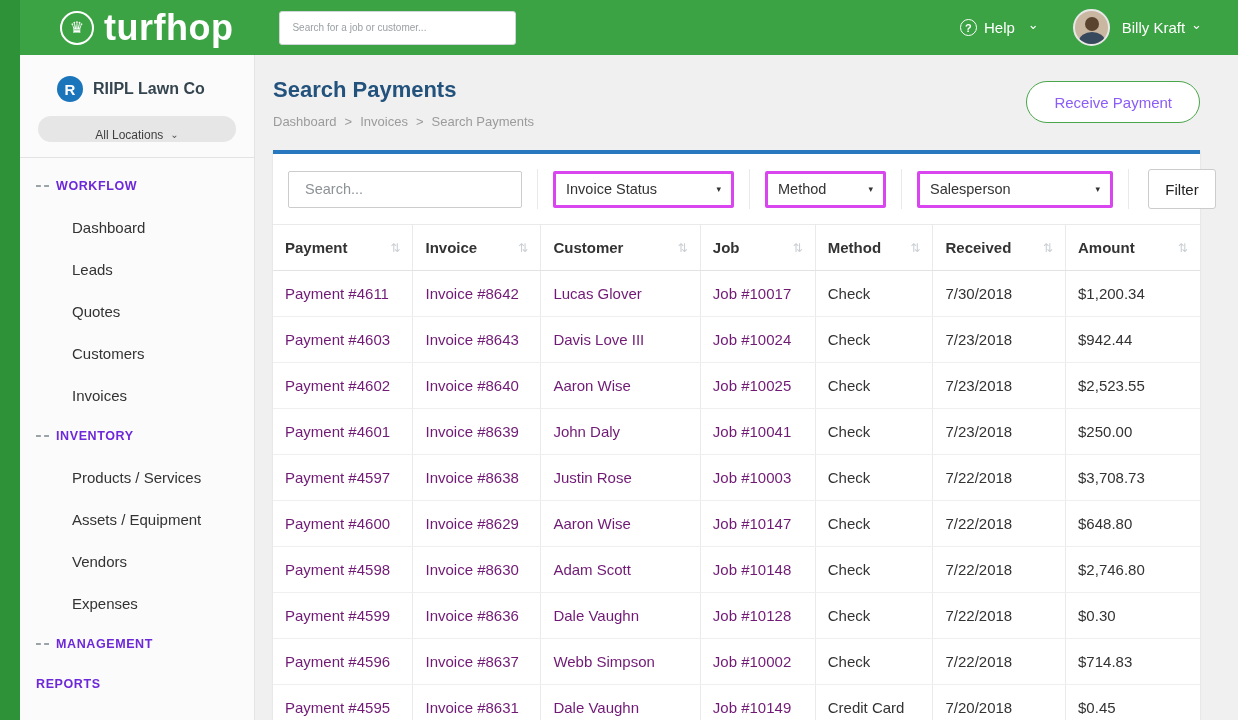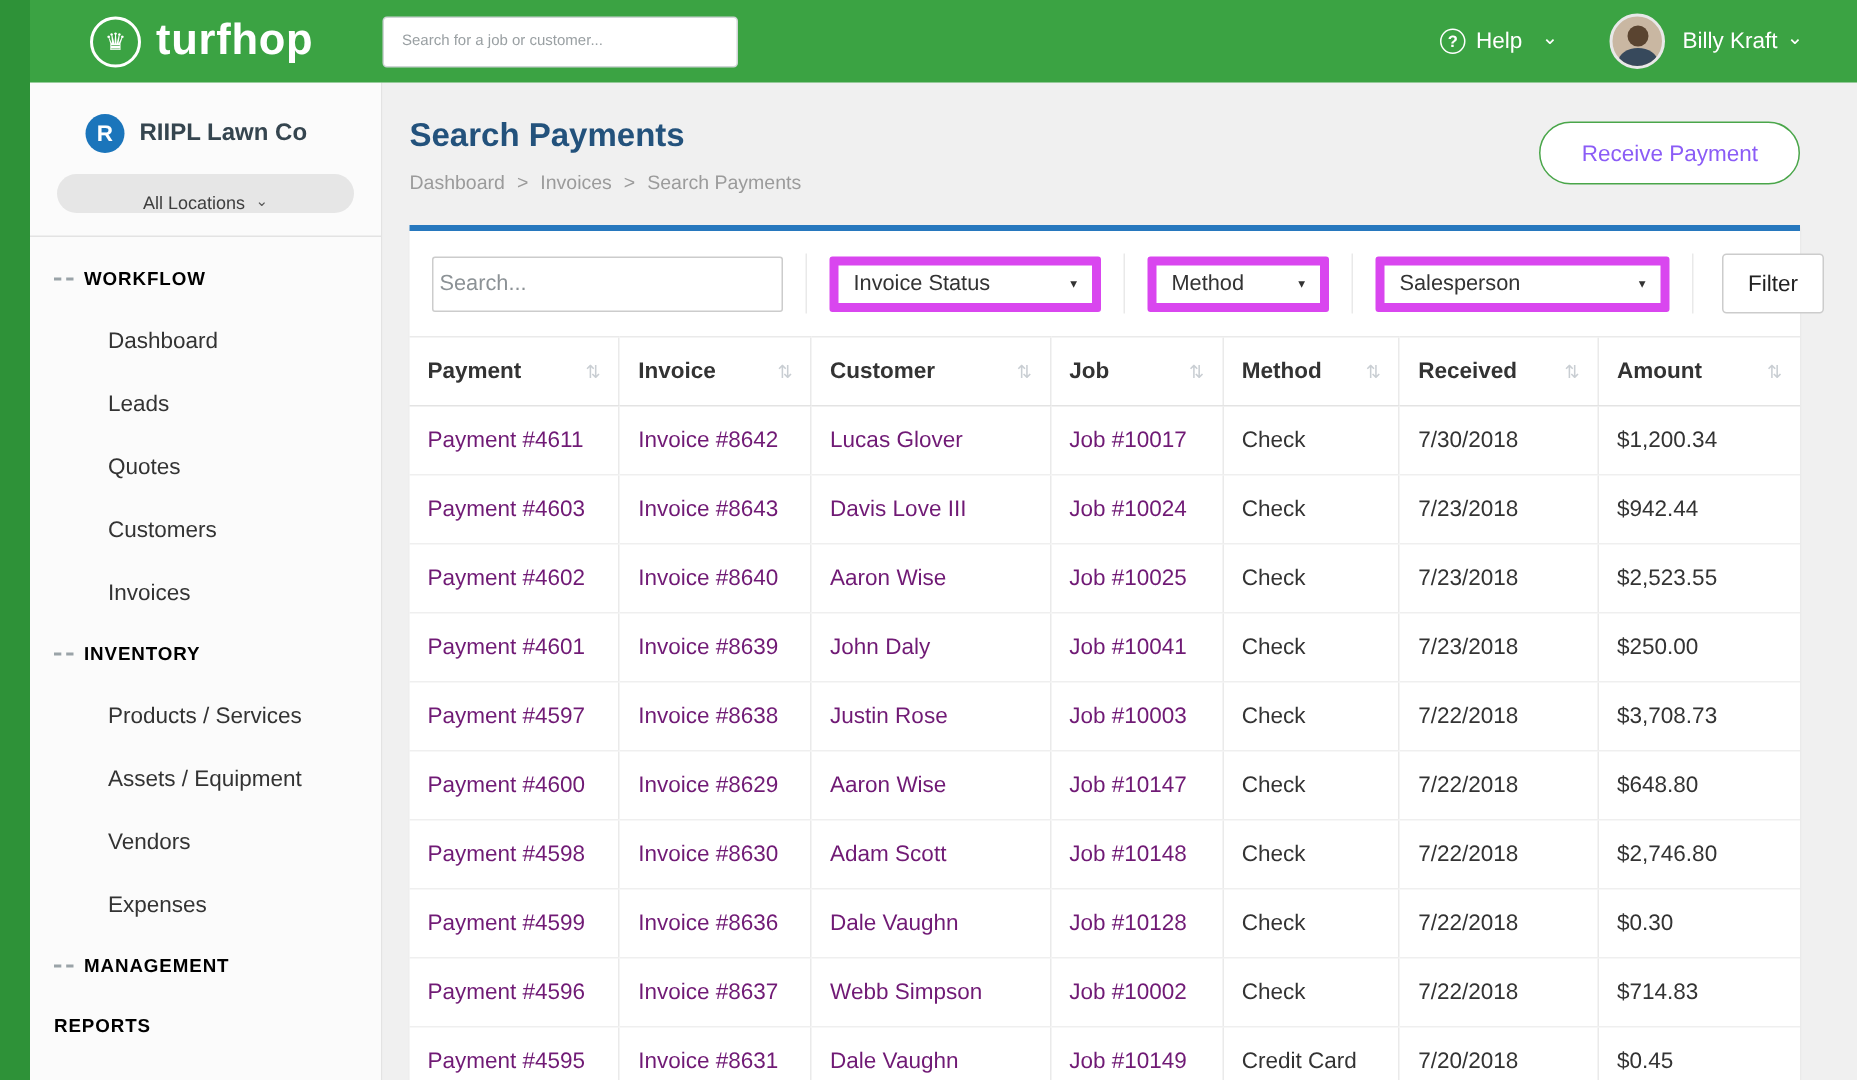--- a/index.html
+++ b/index.html
@@ -17,21 +17,21 @@
   .edge-strip {
     position: absolute; left: 0; top: 0; bottom: 0; width: 20px;
     background: #2e9238; z-index: 3;
   }
   .brand { display: flex; align-items: center; gap: 10px; margin-left: 60px; }
   .brand-icon {
     width: 34px; height: 34px; border: 2px solid #fff; border-radius: 50%;
     display: flex; align-items: center; justify-content: center;
     color: #fff; font-size: 16px;
   }
-  .brand-text { color: #fff; font-size: 29px; font-weight: bold; letter-spacing: .5px; }
+  .brand-text { color: #fff; font-size: 36px; font-weight: bold; letter-spacing: .5px; }
   .top-search {
     margin-left: 46px; width: 237px; height: 34px;
     border: 1px solid #cfd6d6; border-radius: 3px; padding: 0 12px;
     font-size: 10px; color: #333; outline: none; background: #fff;
     font-family: "Liberation Sans", sans-serif;
   }
   .top-search::placeholder { color: #9aa0a3; }
   .top-right { margin-left: auto; display: flex; align-items: center; }
   .help-group { display: flex; align-items: center; gap: 7px; color: #fff; font-size: 15px; cursor: pointer; }
   .help-q {
@@ -62,21 +62,21 @@
   .locations-pill {
     margin: 14px 18px 0 18px; background: #e6e6e6; border-radius: 14px; height: 26px;
     display: flex; align-items: flex-end; justify-content: center; gap: 7px;
     font-size: 12px; color: #3f3f3f; cursor: pointer;
   }
   .locations-pill .pill-chev { font-size: 10px; color: #555; position: relative; top: -2px; }
   .sidebar-divider { margin-top: 15px; border-bottom: 1px solid #e3e3e3; }
   .nav { padding-top: 8px; }
   .section-header {
     height: 40px; display: flex; align-items: center; gap: 7px;
-    padding-left: 16px; font-size: 12.5px; font-weight: bold; color: #000000; letter-spacing: .6px;
+    padding-left: 16px; font-size: 12.5px; font-weight: bold; color: #6d28d9; letter-spacing: .6px;
   }
   .section-dashes { width: 13px; border-top: 2px dashed #9aa3a8; }
   .nav-item {
     height: 42px; display: flex; align-items: center; padding-left: 52px;
     font-size: 15px; color: #333; cursor: pointer;
   }
 
   
   .main { flex: 1; background: #f0f0f0; padding: 22px 38px 0 18px; overflow: hidden; }
   .page-head { display: flex; }
@@ -94,27 +94,27 @@
     margin-top: 21px; background: #fff; border-top: 4px solid #2778be;
     box-shadow: 0 1px 2px rgba(0,0,0,.10); min-height: 560px;
   }
 
   
   .filter-band { display: flex; align-items: center; padding: 15px 0; }
   .filter-group { padding: 0 15px; display: flex; align-items: center; align-self: stretch; }
   .filter-group.bordered { border-right: 1px solid #e9e9e9; }
   .search-input {
     width: 234px; height: 37px; border: 1px solid #ccc; border-radius: 2px;
-    padding: 0 4px; font-size: 14.5px; color: #be185d; outline: none;
+    padding: 0 16px; font-size: 14.5px; color: #be185d; outline: none;
     font-family: "Liberation Sans", sans-serif;
   }
   .search-input::placeholder { color: #8c9296; }
   .fake-select {
     display: flex; align-items: center; justify-content: space-between;
-    border: 6px solid #d946ef; border-radius: 2px; height: 37px;
+    border: 3px solid #d946ef; border-radius: 2px; height: 37px;
     padding: 0 10px; font-size: 14.5px; color: #333; background: #fff; cursor: pointer;
   }
   .fake-select .caret { font-size: 9px; color: #333; margin-left: 16px; }
   .sel-invoice-status { width: 181px; }
   .sel-method { width: 121px; }
   .sel-salesperson { width: 196px; }
   .filter-btn {
     width: 68px; height: 40px; background: #fff; border: 1px solid #ccc; border-radius: 3px;
     font-size: 15px; color: #222; cursor: pointer; margin-left: 4px;
     font-family: "Liberation Sans", sans-serif;

